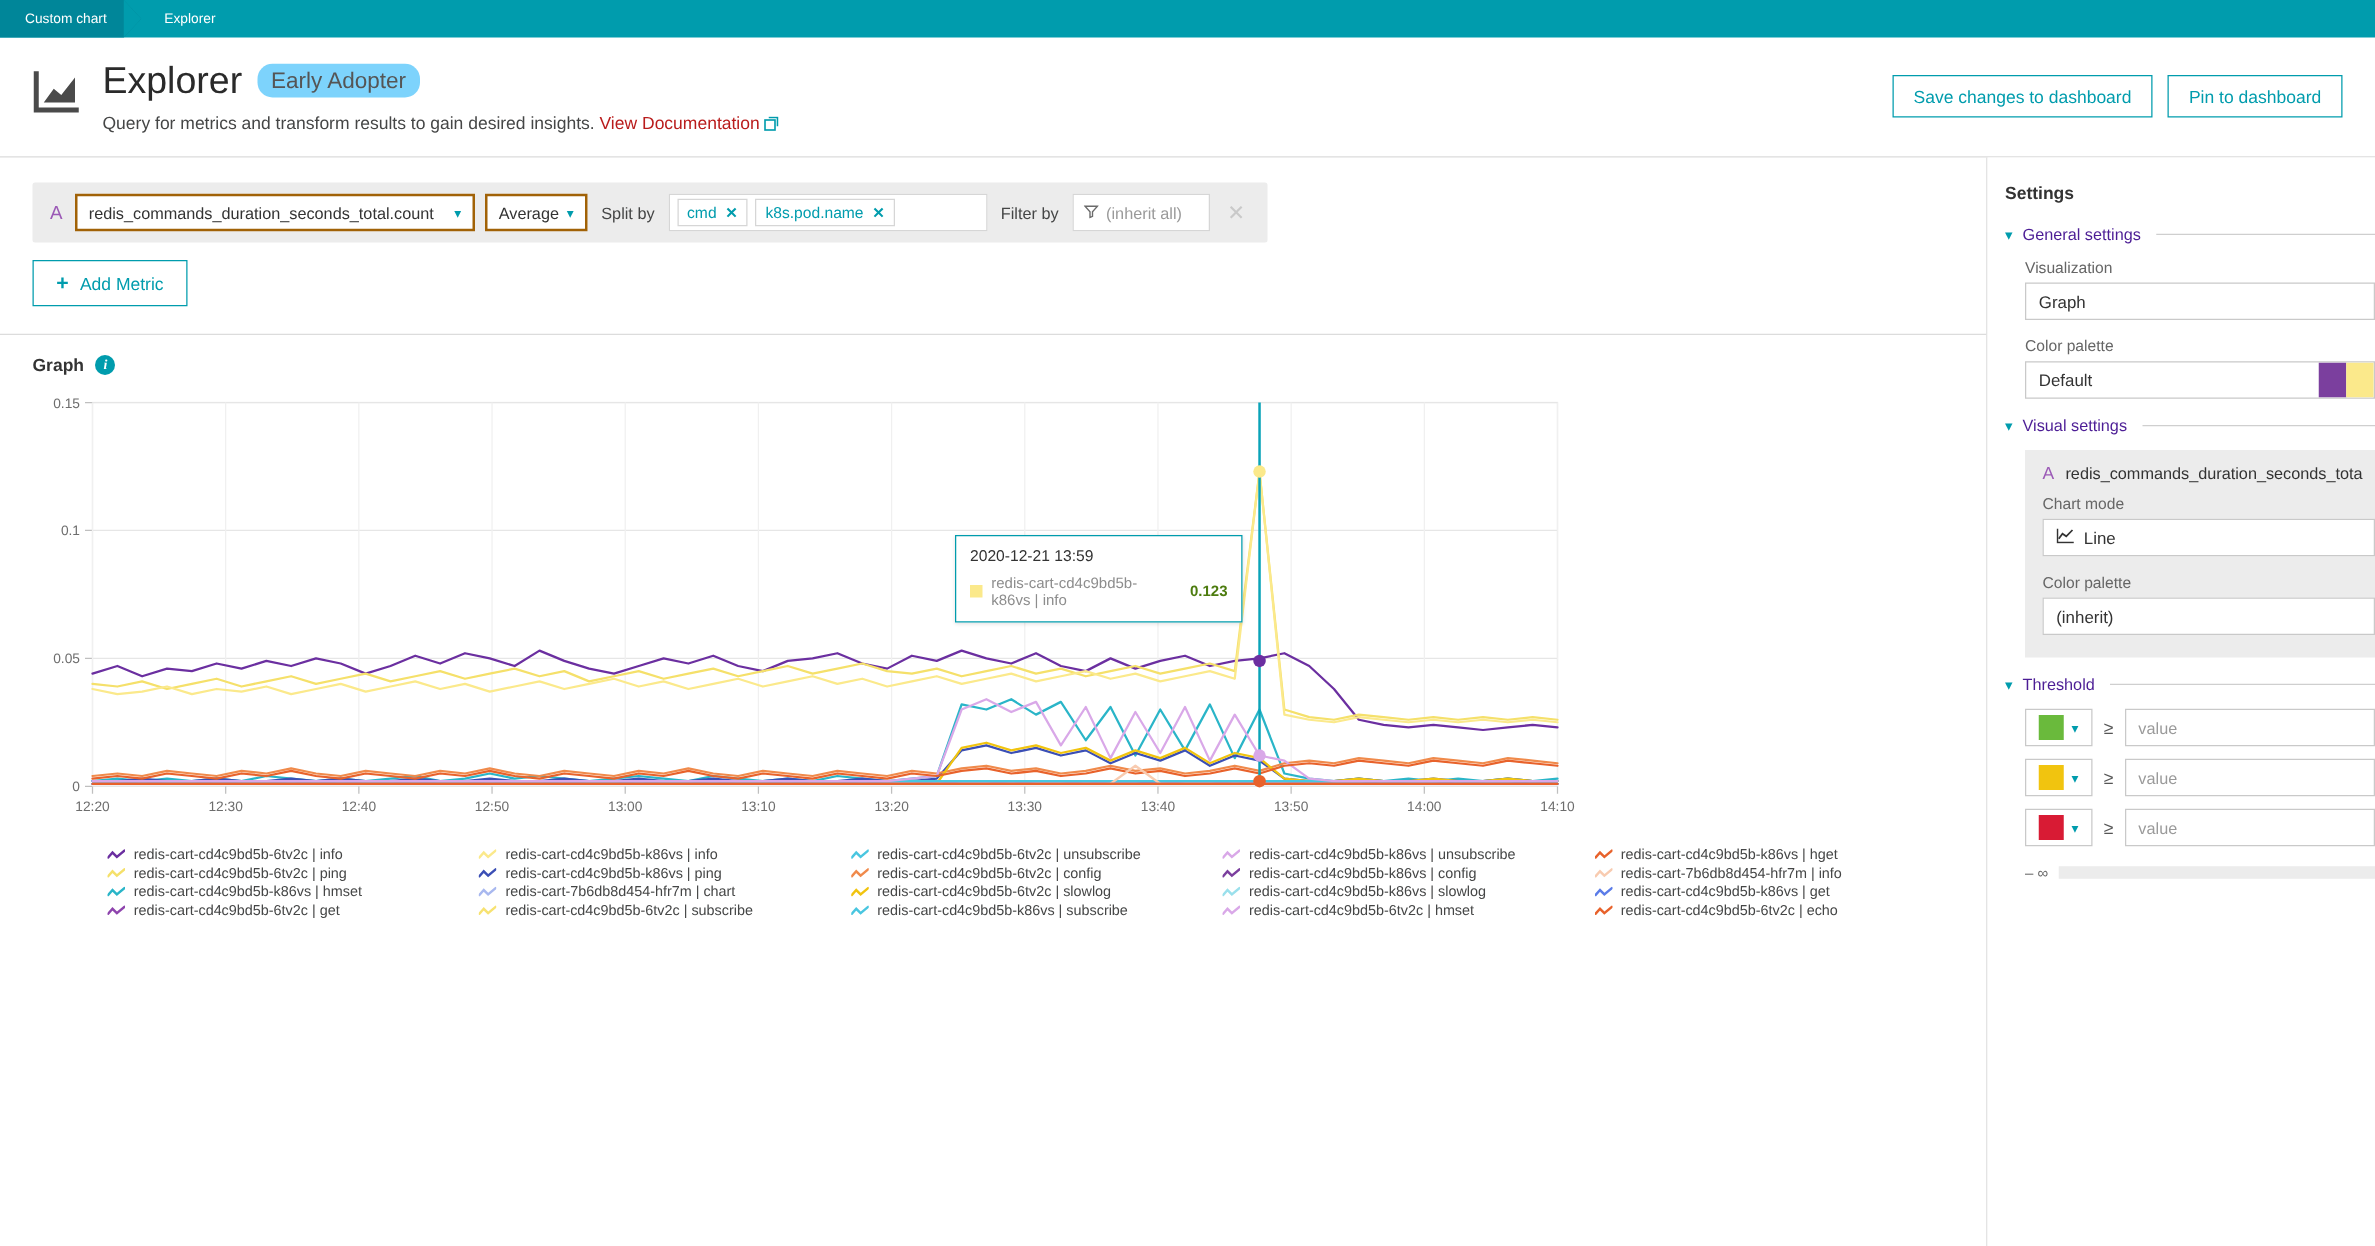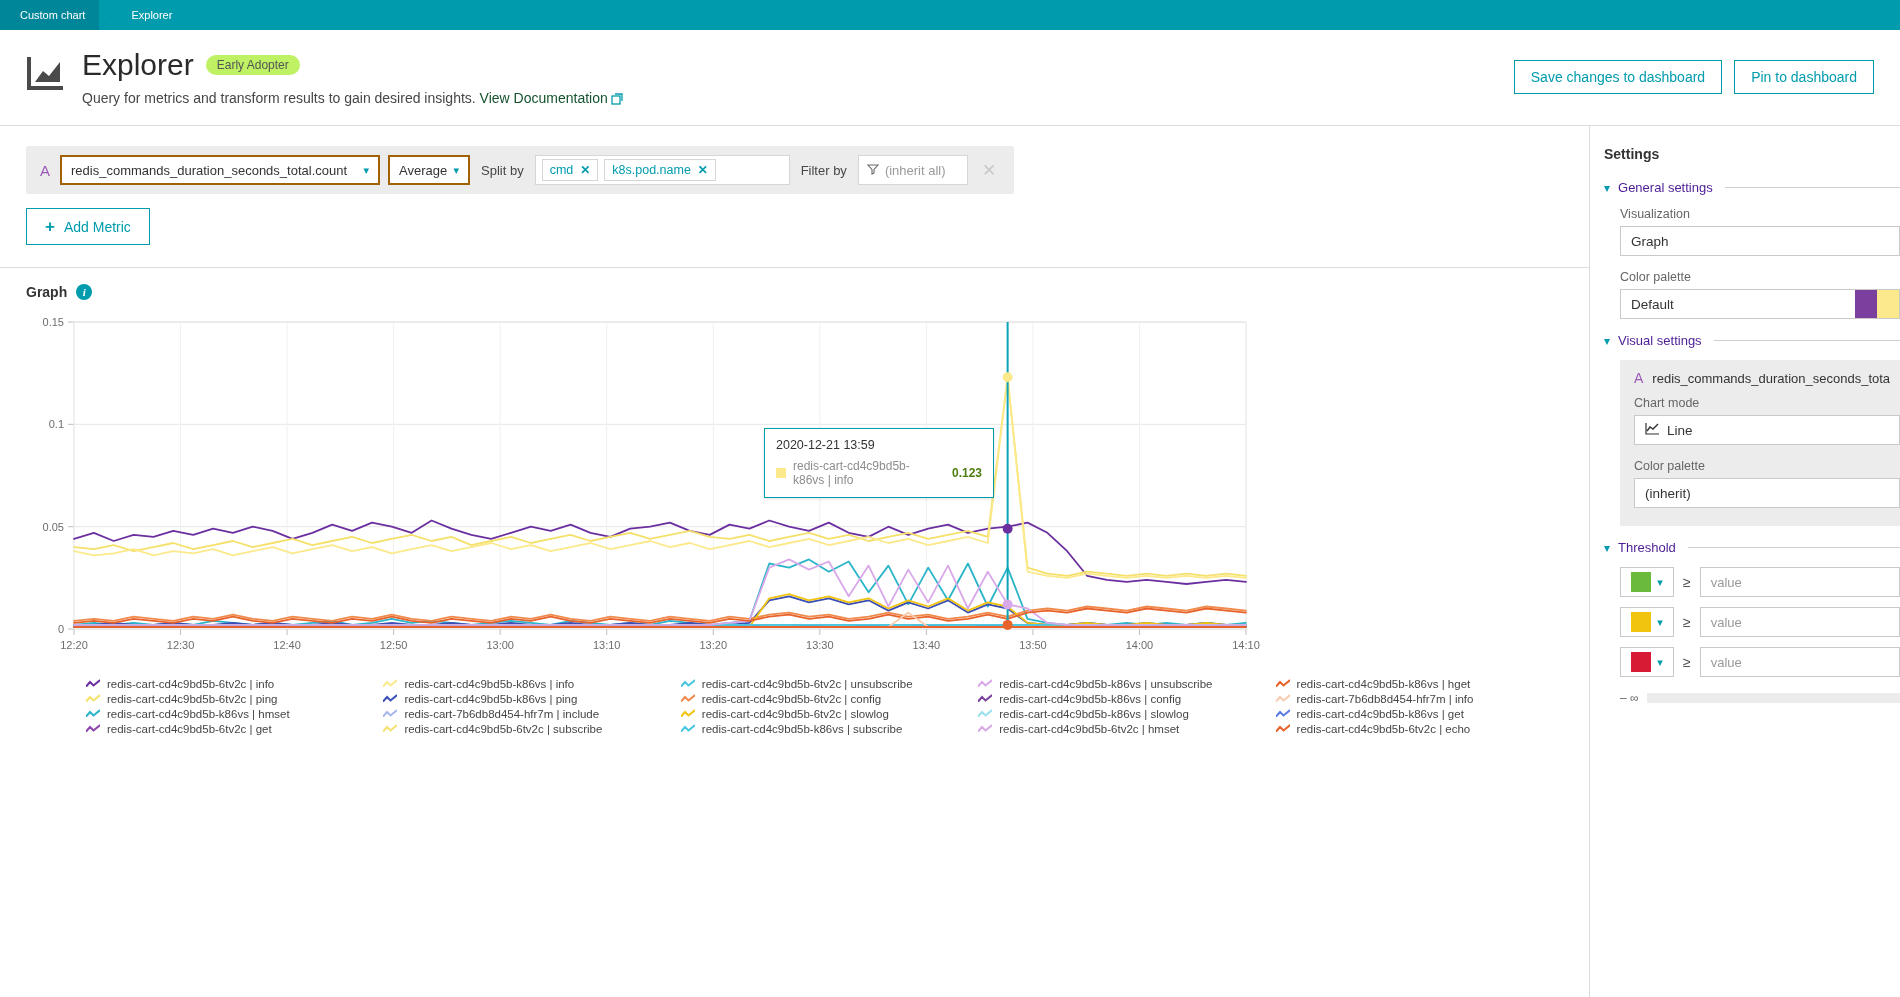--- a/index.html
+++ b/index.html
@@ -30,24 +30,24 @@
   
   .page-head{
     padding:18px 26px 0 26px; display:flex; align-items:flex-start; justify-content:space-between;
     border-bottom:1px solid #dcdcdc; height:96px;
   }
   .head-left{ display:flex; gap:16px; align-items:flex-start; }
   .chart-logo{ width:40px;height:40px; margin-top:6px; }
   .title-row{ display:flex; align-items:center; gap:12px; }
   h1.page-title{ margin:0; font-size:30px; font-weight:400; color:#2a2a2a; line-height:1.1;}
   .badge-early{
-    background:#bef264; color:#555; border-radius:12px; padding:3px 11px; font-size:12px;text-align:center;
+    background:#7dd3fc; color:#555; border-radius:12px; padding:3px 11px; font-size:18px;text-align:center;
   }
   .subtitle{ margin:9px 0 0 0; font-size:14px; color:#454646; }
-  .subtitle a{ color:#14532d; text-decoration:none; }
+  .subtitle a{ color:#b91c1c; text-decoration:none; }
   .ext-ico{ display:inline-block; vertical-align:-2px; margin-left:3px;}
   .head-right{ display:flex; gap:12px; margin-top:12px;}
   .btn-outline{
     background:#fff; border:1px solid #009cad; color:#009cad;
     padding:8px 16px; font-size:14px; cursor:pointer; font-family:inherit; white-space:nowrap;
   }
 
   
   .body-split{ display:flex; height:calc(997px - 30px - 96px); }
   .main-col{ flex:1 1 auto; border-right:1px solid #dcdcdc; min-width:0; }
@@ -378,21 +378,21 @@
             <div class="lg-item">
               <svg class="lg-swatch" viewBox="0 0 14 10">
                 <path d="M0.5 7 L4 3 L7.5 6.5 L13.5 1.5" stroke="#3b4fb5" stroke-width="2" fill="none" stroke-linecap="round"></path>
               </svg>
               <span>redis-cart-cd4c9bd5b-k86vs | ping</span>
             </div>
             <div class="lg-item">
               <svg class="lg-swatch" viewBox="0 0 14 10">
                 <path d="M0.5 7 L4 3 L7.5 6.5 L13.5 1.5" stroke="#a8b8ef" stroke-width="2" fill="none" stroke-linecap="round"></path>
               </svg>
-              <span>redis-cart-7b6db8d454-hfr7m | include</span>
+              <span>redis-cart-7b6db8d454-hfr7m | chart</span>
             </div>
             <div class="lg-item">
               <svg class="lg-swatch" viewBox="0 0 14 10">
                 <path d="M0.5 7 L4 3 L7.5 6.5 L13.5 1.5" stroke="#f7e271" stroke-width="2" fill="none" stroke-linecap="round"></path>
               </svg>
               <span>redis-cart-cd4c9bd5b-6tv2c | subscribe</span>
             </div>
           </div>
           <div class="lg-col">
             <div class="lg-item">

